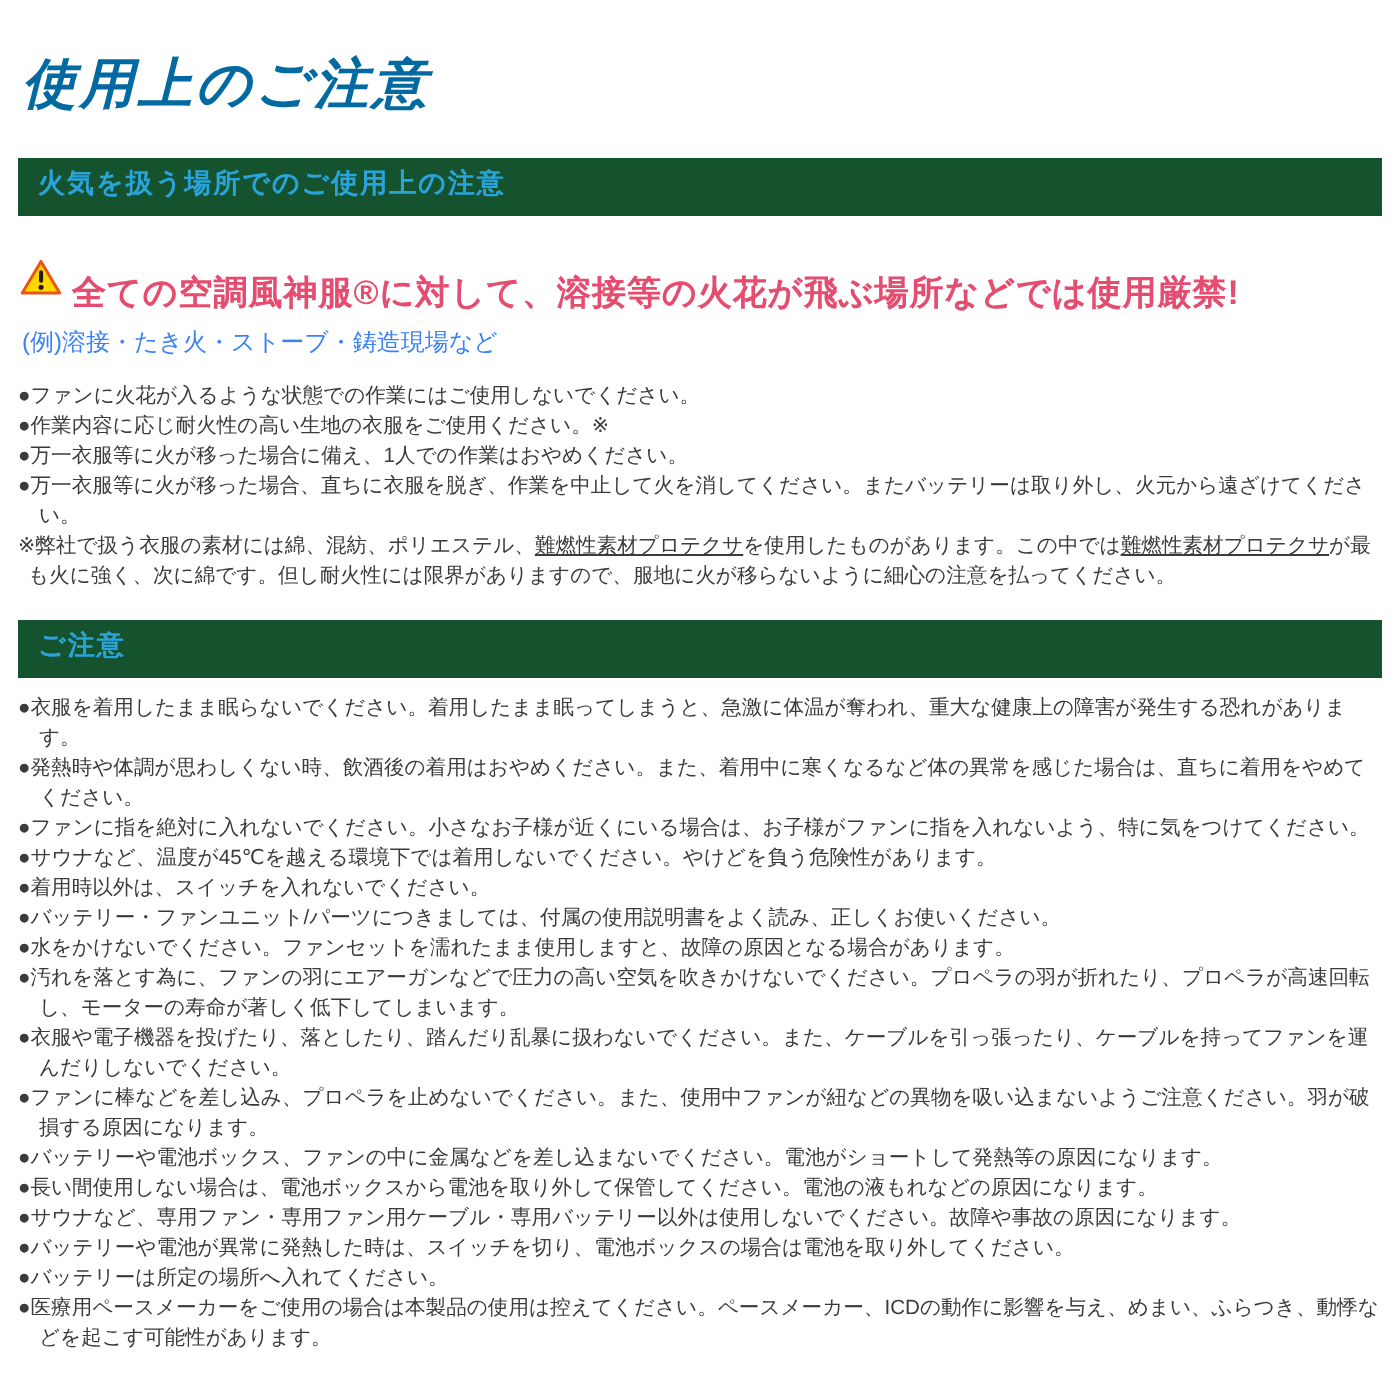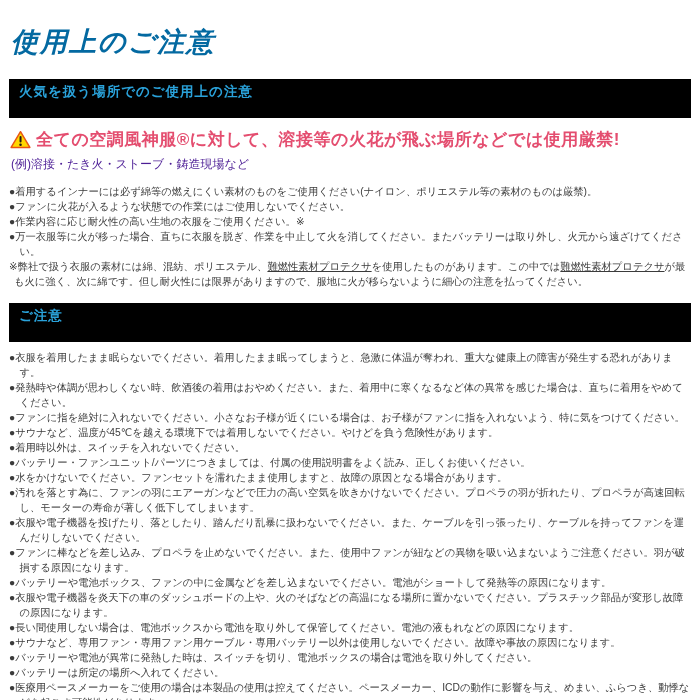--- a/index.html
+++ b/index.html
@@ -12,46 +12,47 @@
   .page{padding:24px 9px 0 9px;}
   .title{
     margin:0 0 19px 2px;
     font-size:27px;
     font-style:italic;
     font-weight:600;
     letter-spacing:2px;
     color:#0369a1;
   }
   .band{
-    background:#000000;
+    background:#14532d;
     color:#2aa2da;
     font-weight:bold;
     font-size:13.5px;
     letter-spacing:1px;
-    padding:4px 8px 17px 10px;
+    padding:4px 8px 7px 10px;
   }
   .band.second{margin-top:14px;}
   .warning-row{
     display:flex;
     align-items:center;
     gap:5px;
     margin:10px 0 0 1px;
   }
   .tri{display:inline-flex;flex:0 0 auto;}
   .warning-text{
     color:#e44d6f;
     font-size:17px;
     font-weight:bold;
     letter-spacing:0.5px;
     white-space:nowrap;
+    margin-top:17px;
   }
   .example{
     font-size:12px;
     margin:5px 0 11px 2px;
-    color:#4c1d95;
+    color:#3b82f6;
   }
   ul.notes{
     list-style:none;
     margin:8px 0 0 0;
     padding:0;
     font-size:10.3px;
     line-height:15px;
   }
   ul.notes li{
     text-indent:-10.5px;
@@ -84,23 +85,23 @@
         <rect x="10.9" y="6.6" width="2.3" height="7.2" rx="1.1" fill="#231815"></rect>
         <circle cx="12.05" cy="16.4" r="1.45" fill="#231815"></circle>
       </svg>
     </span>
     <span class="warning-text">全ての空調風神服®に対して、溶接等の火花が飛ぶ場所などでは使用厳禁!</span>
   </div>
 
   <div class="example">(例)溶接・たき火・ストーブ・鋳造現場など</div>
 
   <ul class="notes">
-      <li>●着用するインナーには必ず綿等の燃えにくい素材のものをご使用ください(ナイロン、ポリエステル等の素材のものは厳禁)。</li>
       <li>●ファンに火花が入るような状態での作業にはご使用しないでください。</li>
       <li>●作業内容に応じ耐火性の高い生地の衣服をご使用ください。※</li>
+      <li>●万一衣服等に火が移った場合に備え、1人での作業はおやめください。</li>
       <li>●万一衣服等に火が移った場合、直ちに衣服を脱ぎ、作業を中止して火を消してください。またバッテリーは取り外し、火元から遠ざけてください。</li>
     </ul>
 
   <div class="note-line"><span>※弊社で扱う衣服の素材には綿、混紡、ポリエステル、</span><span class="u">難燃性素材プロテクサ</span><span>を使用したものがあります。この中では</span><span class="u">難燃性素材プロテクサ</span><span>が最も火に強く、次に綿です。但し耐火性には限界がありますので、服地に火が移らないように細心の注意を払ってください。</span></div>
 
   <div class="band second">
     <span>ご注意</span>
   </div>
 
   <ul class="notes">
@@ -108,21 +109,20 @@
       <li>●発熱時や体調が思わしくない時、飲酒後の着用はおやめください。また、着用中に寒くなるなど体の異常を感じた場合は、直ちに着用をやめてください。</li>
       <li>●ファンに指を絶対に入れないでください。小さなお子様が近くにいる場合は、お子様がファンに指を入れないよう、特に気をつけてください。</li>
       <li>●サウナなど、温度が45℃を越える環境下では着用しないでください。やけどを負う危険性があります。</li>
       <li>●着用時以外は、スイッチを入れないでください。</li>
       <li>●バッテリー・ファンユニット/パーツにつきましては、付属の使用説明書をよく読み、正しくお使いください。</li>
       <li>●水をかけないでください。ファンセットを濡れたまま使用しますと、故障の原因となる場合があります。</li>
       <li>●汚れを落とす為に、ファンの羽にエアーガンなどで圧力の高い空気を吹きかけないでください。プロペラの羽が折れたり、プロペラが高速回転し、モーターの寿命が著しく低下してしまいます。</li>
       <li>●衣服や電子機器を投げたり、落としたり、踏んだり乱暴に扱わないでください。また、ケーブルを引っ張ったり、ケーブルを持ってファンを運んだりしないでください。</li>
       <li>●ファンに棒などを差し込み、プロペラを止めないでください。また、使用中ファンが紐などの異物を吸い込まないようご注意ください。羽が破損する原因になります。</li>
       <li>●バッテリーや電池ボックス、ファンの中に金属などを差し込まないでください。電池がショートして発熱等の原因になります。</li>
-      <li>●衣服や電子機器を炎天下の車のダッシュボードの上や、火のそばなどの高温になる場所に置かないでください。プラスチック部品が変形し故障の原因になります。</li>
       <li>●長い間使用しない場合は、電池ボックスから電池を取り外して保管してください。電池の液もれなどの原因になります。</li>
       <li>●サウナなど、専用ファン・専用ファン用ケーブル・専用バッテリー以外は使用しないでください。故障や事故の原因になります。</li>
       <li>●バッテリーや電池が異常に発熱した時は、スイッチを切り、電池ボックスの場合は電池を取り外してください。</li>
       <li>●バッテリーは所定の場所へ入れてください。</li>
       <li>●医療用ペースメーカーをご使用の場合は本製品の使用は控えてください。ペースメーカー、ICDの動作に影響を与え、めまい、ふらつき、動悸などを起こす可能性があります。</li>
     </ul>
 
 </div>
 
 </body></html>

